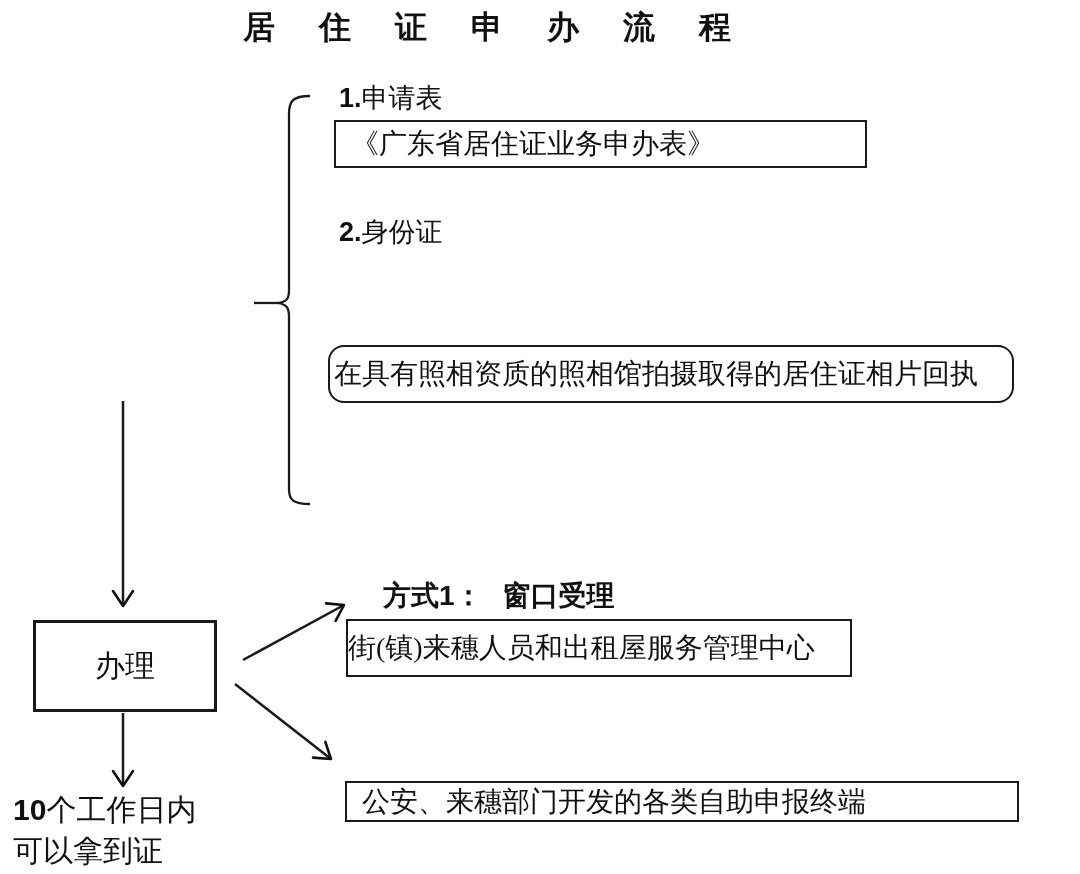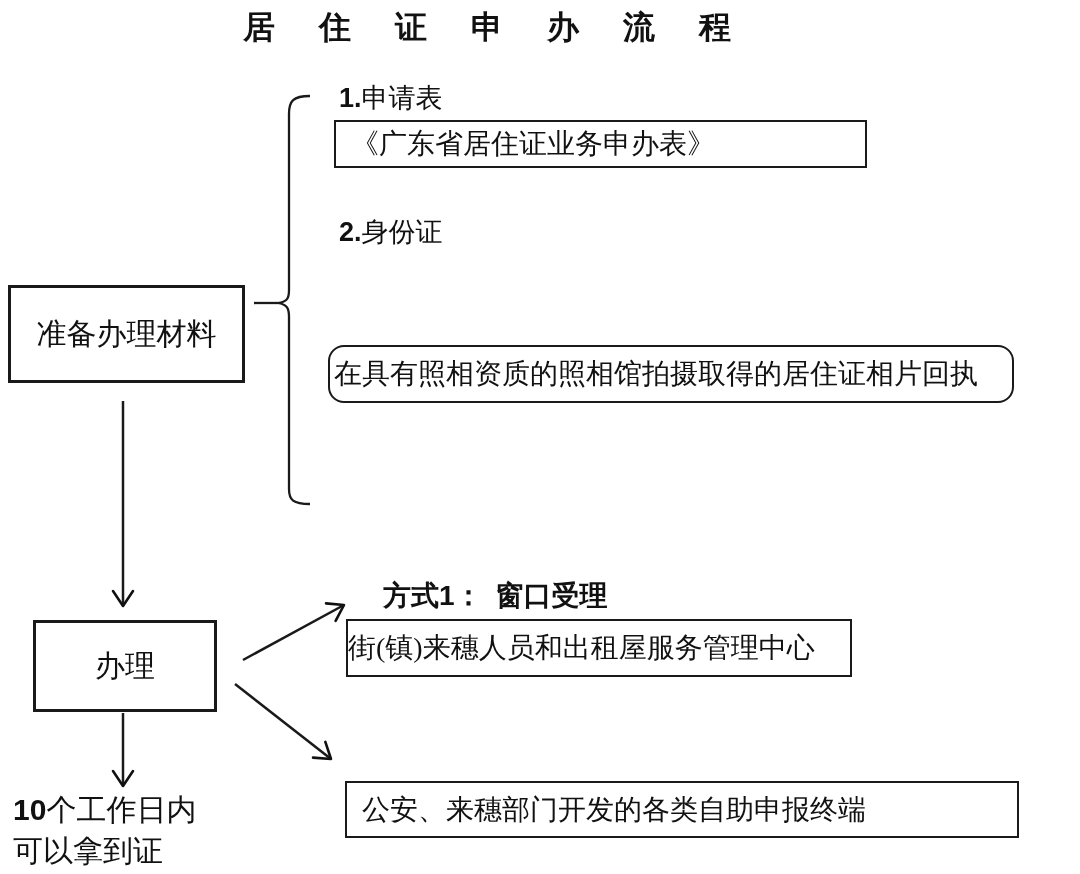--- a/index.html
+++ b/index.html
@@ -61,21 +61,21 @@
     box-sizing: border-box;
     color: #111111;
   }
   .method-heading {
     left: 383px;
     font-size: 28px;
     font-weight: bold;
     white-space: nowrap;
     color: #111111;
   }
-  .method-heading .m-name { margin-left: 13px; }
+  .method-heading .m-name { margin-left: 20px; }
   .result-note {
     left: 13px; top: 789px;
     font-size: 30px;
     line-height: 41px;
     white-space: nowrap;
     color: #111111;
   }
 </style>
 </head>
 <body>
@@ -113,36 +113,33 @@
 
   <div class="abs item-heading" style="top:214px">
     <span class="num">2.</span><span class="serif">身份证</span>
   </div>
 
   <div class="abs detail-box" style="left:328px; top:345px; width:686px; height:58px; padding-left:4px;border-radius:16px;">
     <span>在具有照相资质的照相馆拍摄取得的居住证相片回执</span>
   </div>
 
 
-  <div class="abs flow-box" style="left:8px; top:285px; width:237px; height:98px;">
-    <span>准备办理材料</span>
-  </div>
 
   <div class="abs flow-box" style="left:33px; top:620px; width:184px; height:92px;text-align:center;">
     <span>办理</span>
   </div>
 
   <div class="abs method-heading" style="top:577px">
     <span class="serif">方式</span><span class="num">1</span><span class="serif">：</span><span class="serif m-name">窗口受理</span>
   </div>
   <div class="abs detail-box" style="left:346px; top:619px; width:506px; height:58px; ">
     <span>街(镇)来穗人员和出租屋服务管理中心</span>
   </div>
 
-  <div class="abs detail-box" style="left:345px; top:781px; width:674px; height:57px; padding-left:15px;">
+  <div class="abs detail-box" style="left:345px; top:781px; width:674px; height:41px; padding-left:15px;">
     <span>公安、来穗部门开发的各类自助申报终端</span>
   </div>
 
   <div class="abs result-note">
     <div>
       <span class="num">10</span><span class="serif">个工作日内</span>
     </div>
     <div class="serif">可以拿到证</div>
   </div>
 

